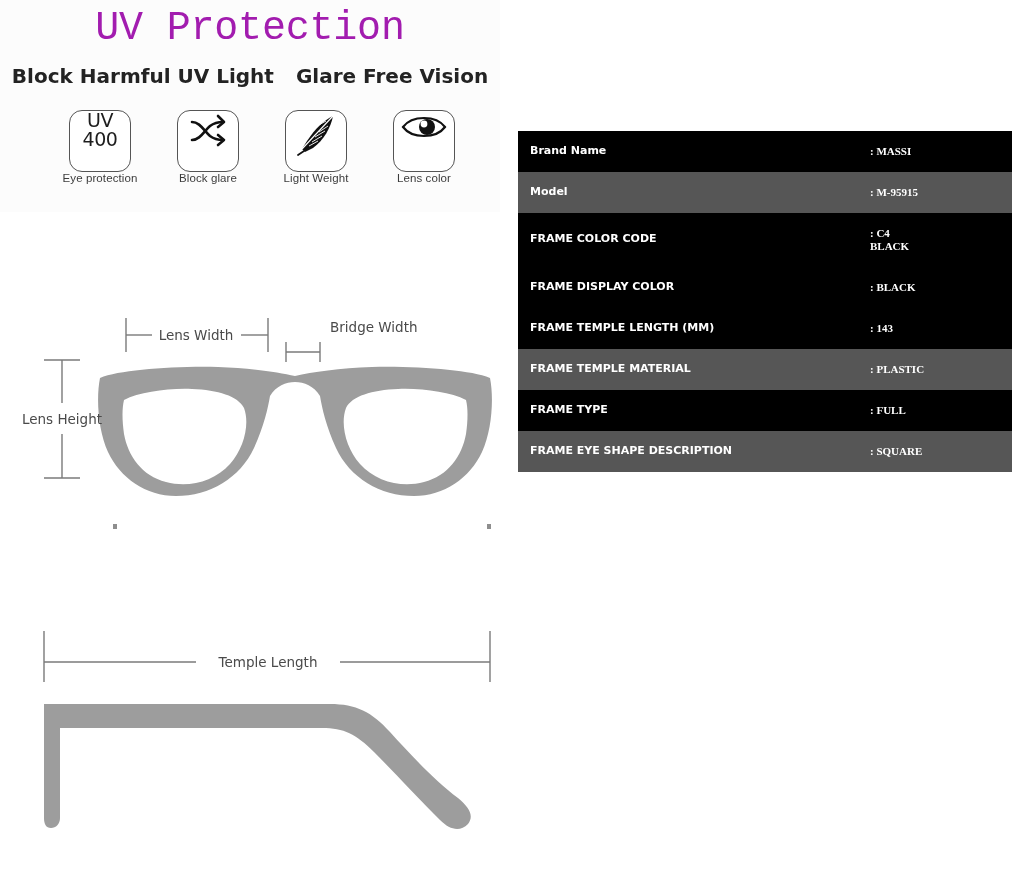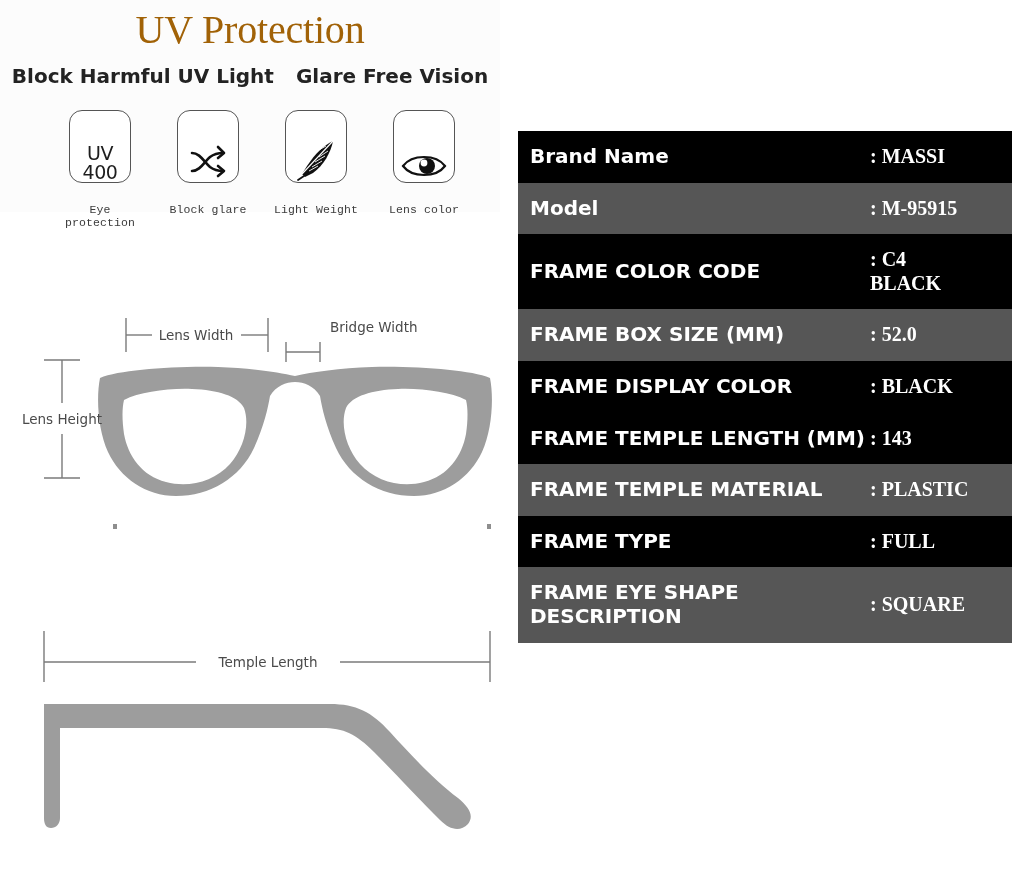--- a/index.html
+++ b/index.html
@@ -35,23 +35,23 @@
     background: #fcfcfc;
   }
   #uv-title {
     position: absolute;
     left: 0;
     top: 6px;
     width: 500px;
     text-align: center;
     font-size: 40px;
     font-weight: 400;
-    color: #a16207;
+    color: #a21caf;
     letter-spacing: -0.2px;
-    font-family: Liberation Serif, serif;
+    font-family: Liberation Mono, monospace;
   }
   #uv-subtitles {
     position: absolute;
     left: 0;
     top: 64px;
     width: 500px;
     display: flex;
     justify-content: center;
     gap: 22px;
     font-size: 20px;
@@ -68,36 +68,36 @@
     justify-content: space-between;
   }
   .feature {
     width: 96px;
     display: flex;
     flex-direction: column;
     align-items: center;
   }
   .feature-box {
     width: 62px;
-    height: 73px;
+    height: 62px;
     border: 1.6px solid #555;
     border-radius: 13px;
     box-sizing: border-box;
     display: flex;
-    align-items: flex-end;
+    align-items: flex-start;
     justify-content: center;
     background: #fff;
   }
   .feature-caption {
-    margin-top: 20px;
+    margin-top: 0;
     font-size: 11.5px;
     color: #3c3c3c;
     text-align: center;
     letter-spacing: 0.1px;
-    font-family: Liberation Mono, monospace;
+    font-family: Liberation Sans, sans-serif;
   }
   .uv400-text {
     text-align: center;
     font-size: 19px;
     line-height: 19px;
     color: #1d1d1d;
     font-family: "DejaVu Sans", sans-serif;
     letter-spacing: -0.5px;
   }
 
@@ -137,21 +137,21 @@
     top: 131px;
     width: 482px;
     border-collapse: collapse;
     table-layout: fixed;
   }
   #spec-table tr.row-dark { background: #000000; }
   #spec-table tr.row-gray { background: #565656; }
   #spec-table td {
     color: #ffffff;
     font-weight: bold;
-    font-size: 20px;
+    font-size: 11px;
     vertical-align: middle;
     padding: 14px 0 14px 0;
     line-height: 1.18;
     font-family: "DejaVu Sans", sans-serif;
   }
   #spec-table td.cell-label {
     padding-left: 12px;
     width: 340px;
   }
   #spec-table td.cell-value {
@@ -336,24 +336,20 @@
     </tr>
     <tr class="row-gray">
       <td class="cell-label">Model</td>
       <td class="cell-value">: M-95915</td>
     </tr>
     <tr class="row-dark">
       <td class="cell-label">FRAME COLOR CODE</td>
       <td class="cell-value">: C4
 BLACK</td>
     </tr>
-    <tr class="row-gray">
-      <td class="cell-label">FRAME BOX SIZE (MM)</td>
-      <td class="cell-value">: 52.0</td>
-    </tr>
     <tr class="row-dark">
       <td class="cell-label">FRAME DISPLAY COLOR</td>
       <td class="cell-value">: BLACK</td>
     </tr>
     <tr class="row-dark">
       <td class="cell-label">FRAME TEMPLE LENGTH (MM)</td>
       <td class="cell-value">: 143</td>
     </tr>
     <tr class="row-gray">
       <td class="cell-label">FRAME TEMPLE MATERIAL</td>

